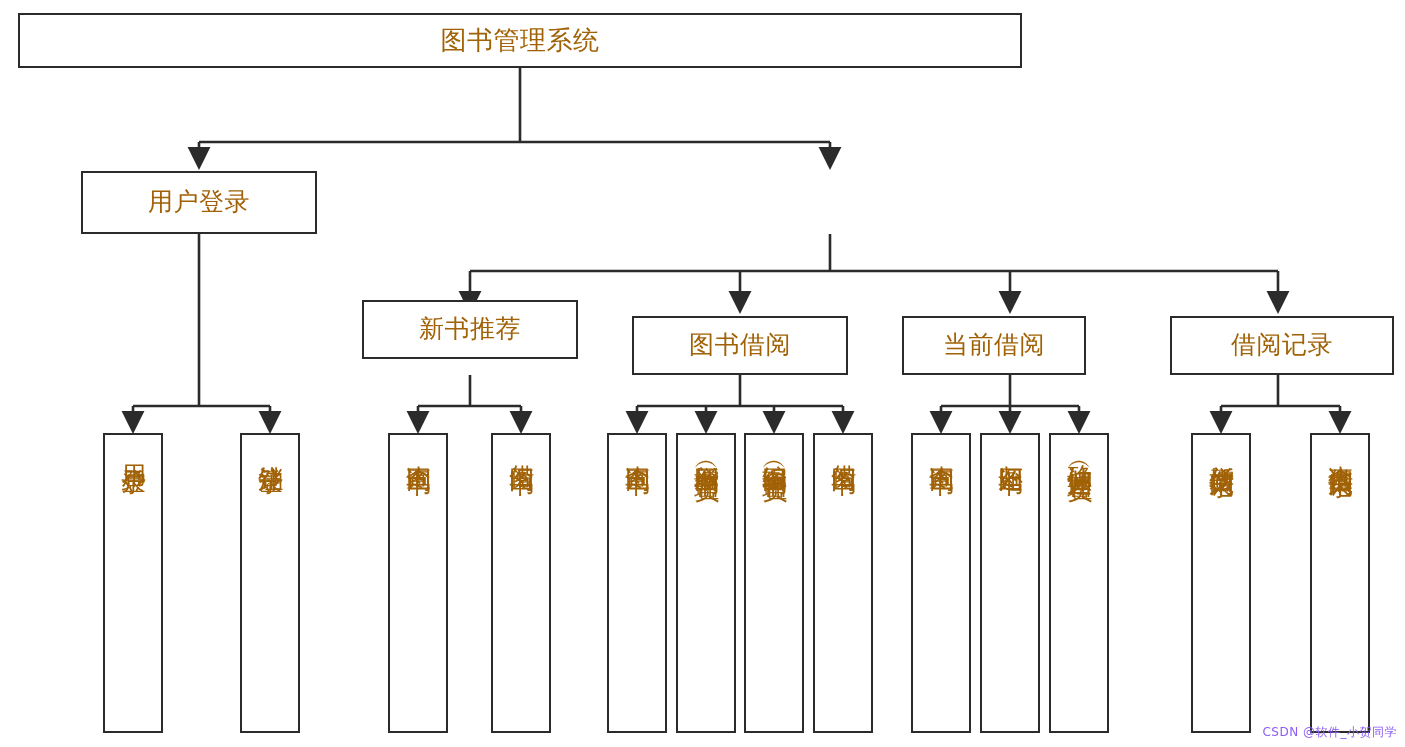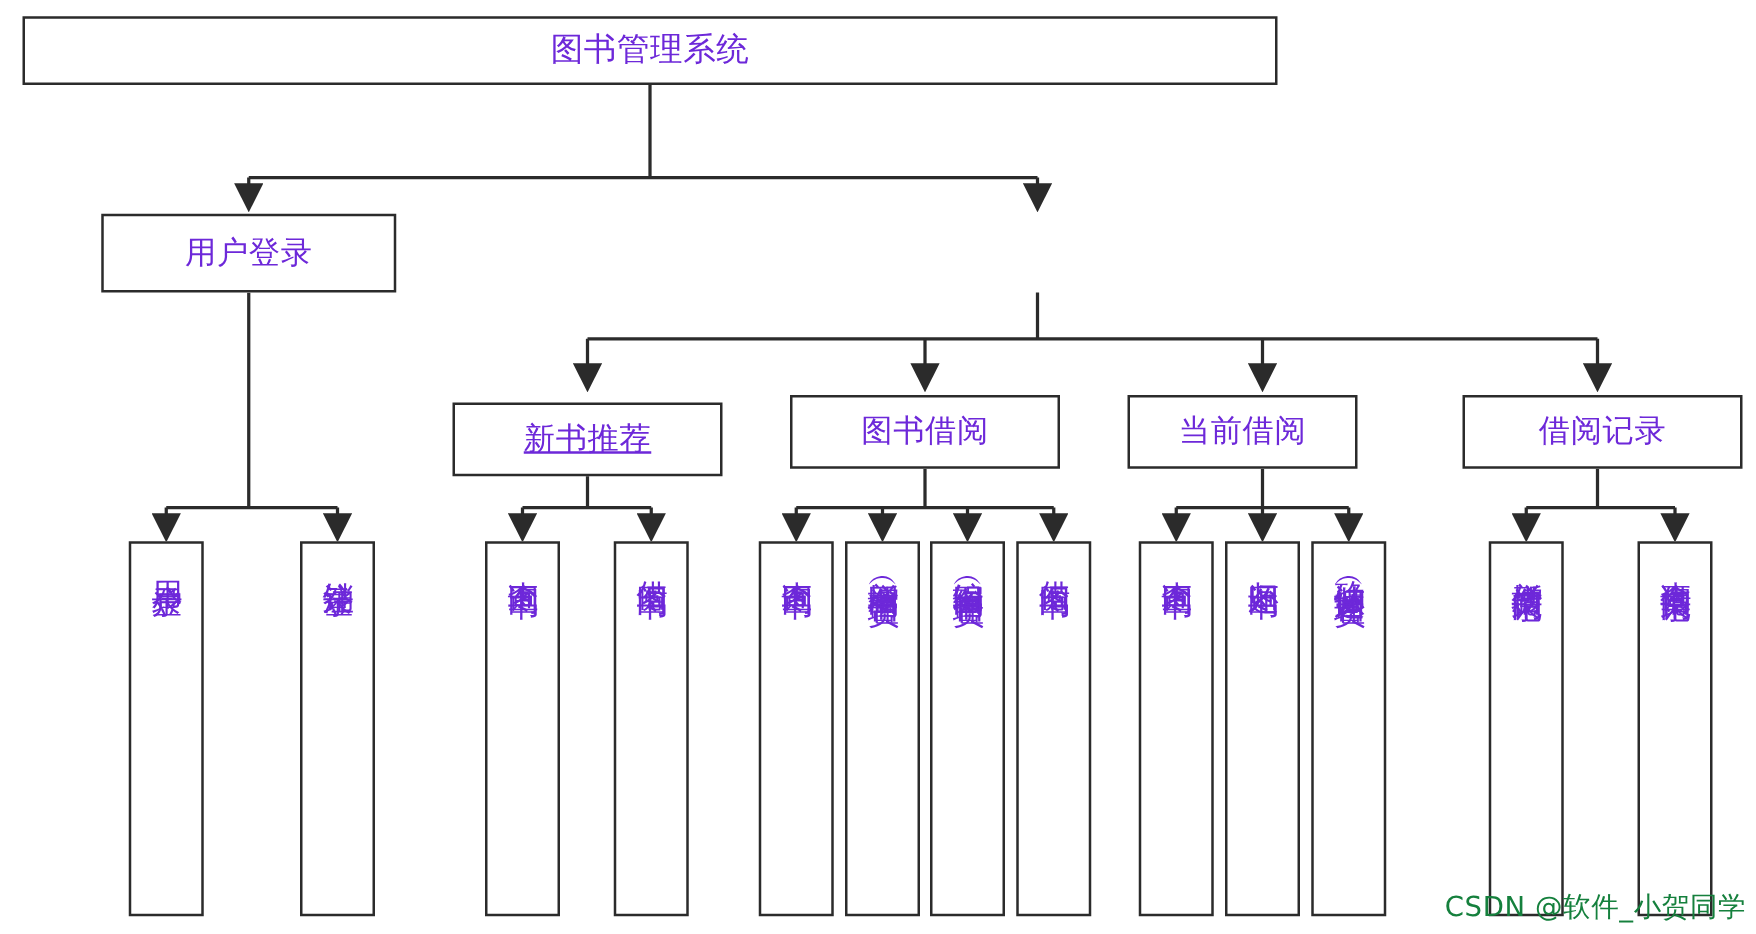--- a/index.html
+++ b/index.html
@@ -27,21 +27,21 @@
     pointer-events: none;
   }
   .node {
     position: absolute;
     box-sizing: border-box;
     border: 2.5px solid #2b2b2b;
     background: #ffffff;
     display: flex;
     align-items: center;
     justify-content: center;
-    color: #6d28d9;
+    color: #a16207;
     text-align: center;
   }
   .node .label {
     display: block;
     line-height: 1.15;
     letter-spacing: 0.5px;
   }
   
   .node.horiz .label {
     font-size: 25px;
@@ -65,22 +65,22 @@
     white-space: nowrap;
     text-align: left;
   }
   .node.vert.wide .label {
     font-size: 25px;
   }
   .watermark {
     position: absolute;
     right: 8px;
     bottom: 6px;
-    font-size: 22px;
-    color: #15803d;
+    font-size: 12px;
+    color: #8b5cf6;
     white-space: nowrap;
     letter-spacing: 0.5px;
   }
 </style>
 </head>
 <body>
 
 <div id="canvas">
 
   <svg id="edges" viewBox="0 0 1405 747">
@@ -134,21 +134,21 @@
   </svg>
 
   <div class="node horiz root" style="left:18px; top:13px; width:1004px; height:55px;">
     <span class="label">图书管理系统</span>
   </div>
 
   <div class="node horiz" style="left:81px; top:171px; width:236px; height:63px;">
     <span class="label">用户登录</span>
   </div>
 
-  <div class="node horiz" style="left:362px; top:322px; width:216px; height:59px;text-decoration:underline;">
+  <div class="node horiz" style="left:362px; top:300px; width:216px; height:59px;">
     <span class="label">新书推荐</span>
   </div>
   <div class="node horiz" style="left:632px; top:316px; width:216px; height:59px;">
     <span class="label">图书借阅</span>
   </div>
   <div class="node horiz" style="left:902px; top:316px; width:184px; height:59px;">
     <span class="label">当前借阅</span>
   </div>
   <div class="node horiz" style="left:1170px; top:316px; width:224px; height:59px;">
     <span class="label">借阅记录</span>

